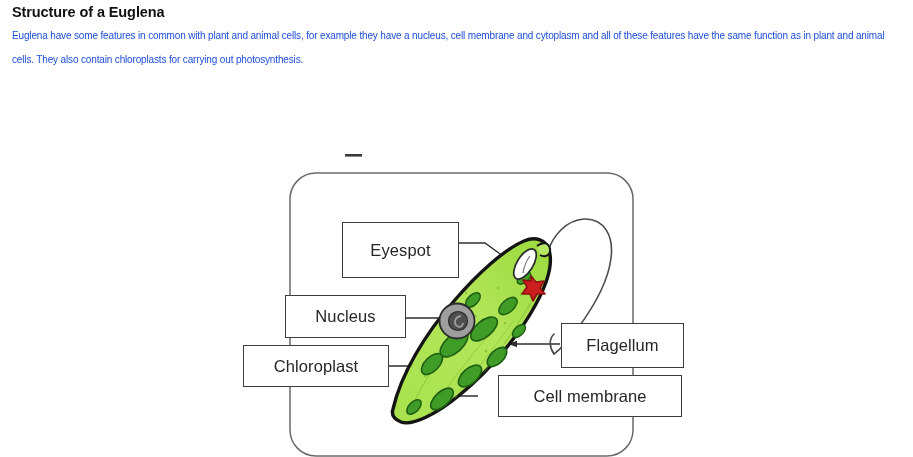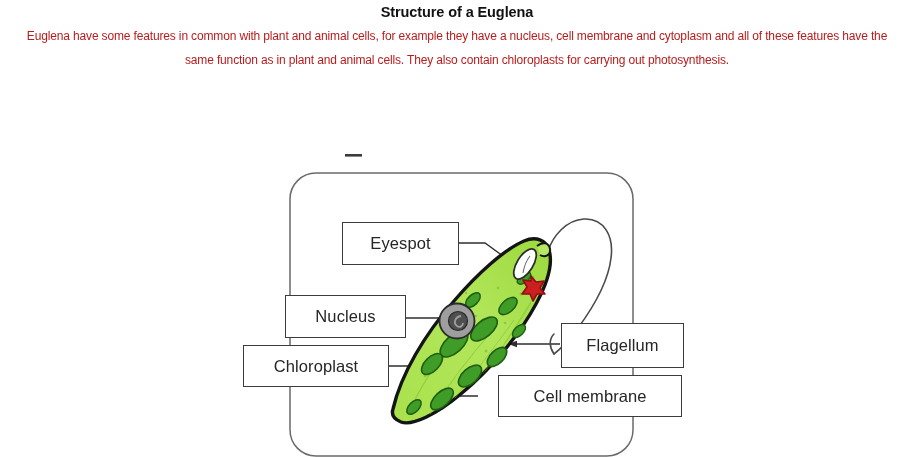--- a/index.html
+++ b/index.html
@@ -17,36 +17,35 @@
     color: #1a1a1a;
     -webkit-font-smoothing: antialiased;
   }
 
   
   .text-block {
     position: absolute;
     left: 12px;
     top: 2px;
     width: 890px;
-    text-align: center;
   }
   .doc-heading {
     font-size: 14.5px;
     font-weight: bold;
     line-height: 21px;
     letter-spacing: -0.1px;
     margin: 0 0 1px 0;
     color: #111111;
   }
   .doc-para {
-    font-size: 12px;
+    font-size: 10px;
     line-height: 24px;
     letter-spacing: -0.15px;
     margin: 0;
-    color: #b91c1c;
+    color: #1d4ed8;
   }
 
   
   .diagram-wrap {
     position: absolute;
     left: 0;
     top: 148px;
     width: 913px;
     height: 309px;
   }
@@ -65,21 +64,21 @@
     border: 1.3px solid #3c3c3c;
     display: flex;
     align-items: center;
     justify-content: center;
     font-size: 16.5px;
     line-height: 1;
     color: #262626;
     letter-spacing: 0.1px;
     white-space: nowrap;
   }
-  .lb-eyespot      { left: 342px; top:  74px; width: 117px; height: 43px; }
+  .lb-eyespot      { left: 342px; top:  74px; width: 117px; height: 56px; }
   .lb-nucleus      { left: 285px; top: 147px; width: 121px; height: 43px; }
   .lb-chloroplast  { left: 243px; top: 197px; width: 146px; height: 42px; }
   .lb-flagellum    { left: 561px; top: 175px; width: 123px; height: 45px; }
   .lb-cellmembrane { left: 478px; top: 227px; width: 184px; height: 42px; margin-left: 20px; }
 </style>
 </head>
 <body>
 
 <div class="text-block">
   <p class="doc-heading">Structure of a Euglena</p>

